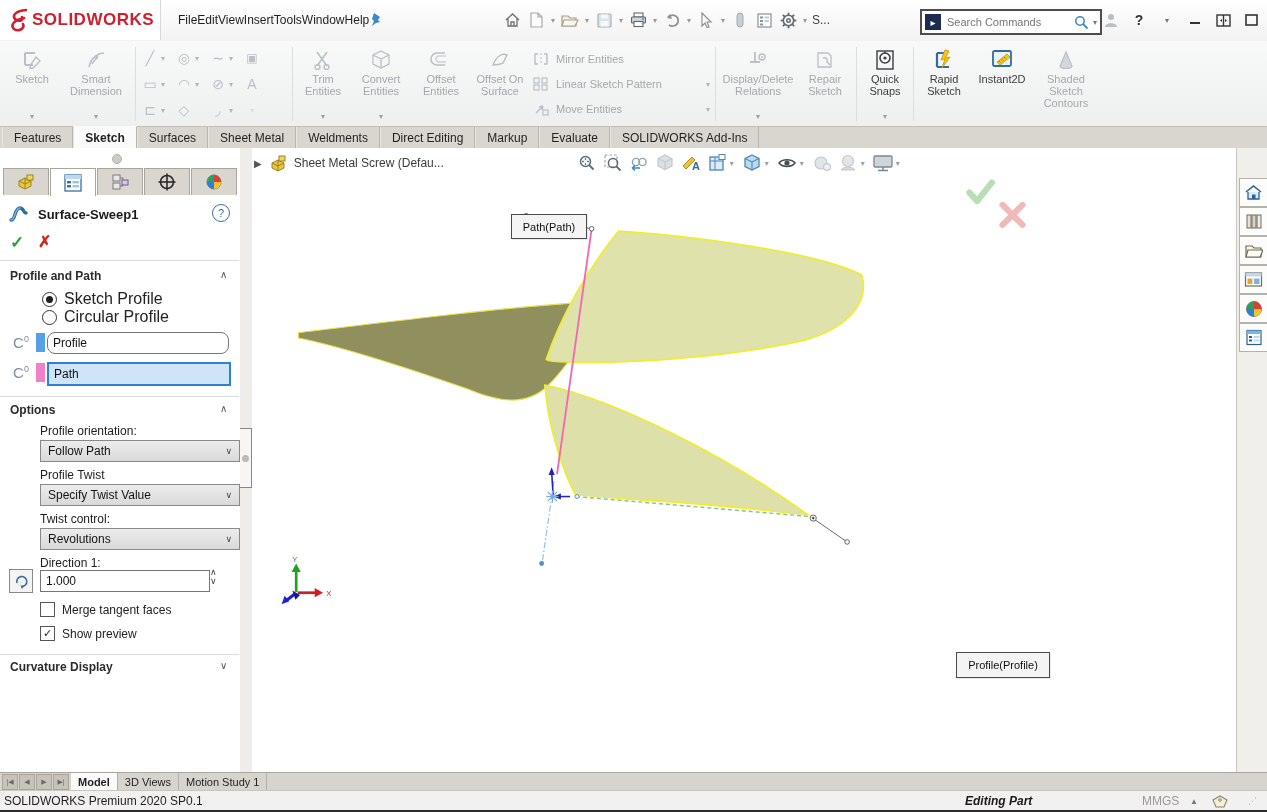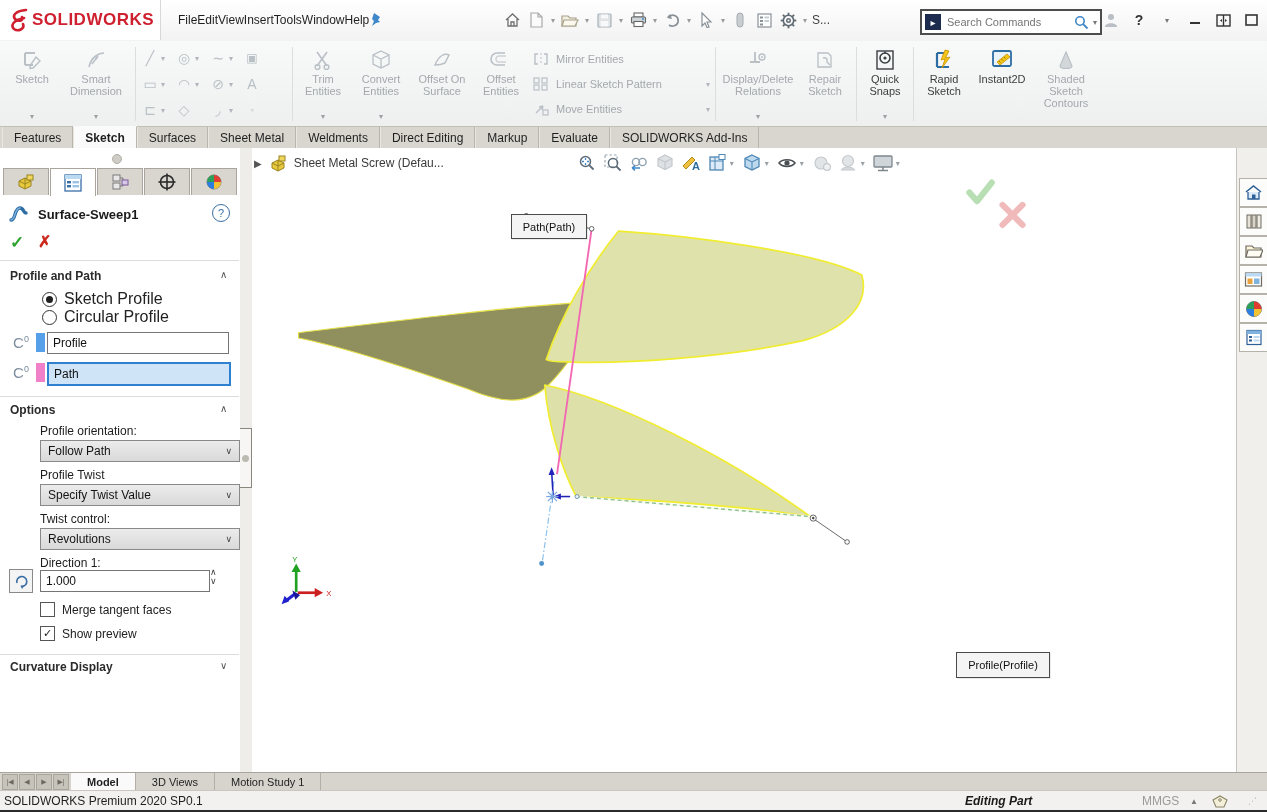--- a/index.html
+++ b/index.html
@@ -66,21 +66,21 @@
   .hicon{width:26px;height:24px;display:flex;align-items:center;justify-content:center;}
   .hcaret{width:9px;font-size:8px;color:#9aa0a5;display:flex;align-items:center;}
   .callout{position:absolute;border:1px solid #4a4a4a;background:#f4f4f4;font-size:11px;color:#111;display:flex;align-items:center;justify-content:center;box-shadow:1px 1px 0 rgba(0,0,0,.08);}
   
   #taskpane{left:1236px;top:148px;width:31px;height:624px;background:#f0efeb;border-left:1px solid #c7c4bd;}
   .tpbtn{position:absolute;left:2px;width:27px;height:27px;background:#fcfcfb;border:1px solid #b5b2aa;display:flex;align-items:center;justify-content:center;}
   
   #bottombar{left:0;top:772px;width:1267px;height:18px;background:#d7d4cd;border-top:1px solid #a9a59d;display:flex;align-items:stretch;}
   .navbtns{display:flex;align-items:center;padding:0 2px;gap:1px;}
   .nb{width:14px;height:14px;background:#c6c3bb;border:1px solid #a9a59d;color:#6e6a63;font-size:7px;display:flex;align-items:center;justify-content:center;}
-  .btab{padding:0 16px;display:flex;align-items:center;font-size:11px;color:#1f1f1f;border-right:1px solid #b3afa7;text-align:center;}
+  .btab{padding:0 7px;display:flex;align-items:center;font-size:11px;color:#1f1f1f;border-right:1px solid #b3afa7;text-align:center;}
   .btab.active{background:#fafafa;font-weight:bold;}
   #statusbar{left:0;top:790px;width:1267px;height:20px;background:#f2f1ef;border-top:1px solid #c9c6c0;display:flex;align-items:center;font-size:12px;color:#1f1f1f;}
   #bottomedge{left:0;top:810px;width:1267px;height:2px;background:#2b2b2b;}
 </style>
 </head>
 <body>
 
 <div id="app">
 
   <div id="titlebar" class="abs">
@@ -294,36 +294,36 @@
     </div>
     <div class="rbtn" style="width:52px">
       <span class="ric">
           <svg width="22" height="22" viewBox="0 0 22 22">
             <path d="M11 2 L19 6 V15 L11 19 L3 15 V6 Z M3 6 L11 10 L19 6 M11 10 V19" fill="none" stroke="#b9c0c6" stroke-width="1.3"></path>
           </svg>
         </span>
       <span>Convert Entities</span>
       <span class="cap">▾</span>
     </div>
-    <div class="rbtn" style="width:50px">
-      <span class="ric">
-          <svg width="22" height="22" viewBox="0 0 22 22">
-            <path d="M4 16 C8 6 14 4 18 6 L14 14 C10 16 7 16 4 16 Z" fill="none" stroke="#b9c0c6" stroke-width="1.4"></path>
-          </svg>
-        </span>
-      <span>Offset On Surface</span>
-    </div>
     <div class="rbtn" style="width:48px">
       <span class="ric">
           <svg width="22" height="22" viewBox="0 0 22 22">
             <path d="M15 4 H7 A4 4 0 0 0 7 16 H15" fill="none" stroke="#b9c0c6" stroke-width="1.6"></path>
             <path d="M16 7 H9 A2.5 2.5 0 0 0 9 13 H16" fill="none" stroke="#cfd4d8" stroke-width="1.4"></path>
           </svg>
         </span>
       <span>Offset Entities</span>
+    </div>
+    <div class="rbtn" style="width:50px">
+      <span class="ric">
+          <svg width="22" height="22" viewBox="0 0 22 22">
+            <path d="M4 16 C8 6 14 4 18 6 L14 14 C10 16 7 16 4 16 Z" fill="none" stroke="#b9c0c6" stroke-width="1.4"></path>
+          </svg>
+        </span>
+      <span>Offset On Surface</span>
     </div>
     <div class="listgrp">
       <div class="lrow">
         <span class="lic">
             <svg width="16" height="14" viewBox="0 0 16 14">
               <path d="M5 2 H2 V12 H5 M11 2 H14 V12 H11" fill="none" stroke="#b9c0c6" stroke-width="1.4"></path>
               <line x1="8" y1="1" x2="8" y2="13" stroke="#b9c0c6" stroke-width="1" stroke-dasharray="2 2"></line>
             </svg>
           </span>
         <span>Mirror Entities</span>
@@ -490,21 +490,21 @@
     <div class="radrow" style="top:142px;">
       <span class="rad sel"></span>
       <span>Sketch Profile</span>
     </div>
     <div class="radrow" style="top:160px;">
       <span class="rad"></span>
       <span>Circular Profile</span>
     </div>
     <div class="selicon" style="top:186px;">C<span style="font-size:9px;vertical-align:super;">0</span></div>
     <div class="swatch" style="top:185px;background:#55a0e8;"></div>
-    <div class="tin" style="left:47px;top:184px;width:170px;height:20px;">Profile</div>
+    <div class="tin" style="left:47px;top:184px;width:170px;height:20px;border-radius:8px;">Profile</div>
     <div class="selicon" style="top:216px;">C<span style="font-size:9px;vertical-align:super;">0</span></div>
     <div class="swatch" style="top:215px;background:#f080c8;"></div>
     <div class="tin" style="left:47px;top:214px;width:170px;height:20px;background:#cfe5f7;border:2px solid #2f80d0;">Path</div>
     <div class="pline" style="top:248px;"></div>
 
     <div class="phdr" style="top:255px;">Options</div>
     <div class="pchev" style="top:255px;">∧</div>
     <div class="plabel" style="top:276px;">Profile orientation:</div>
     <div class="dd" style="top:292px;">
       <span>Follow Path</span>

